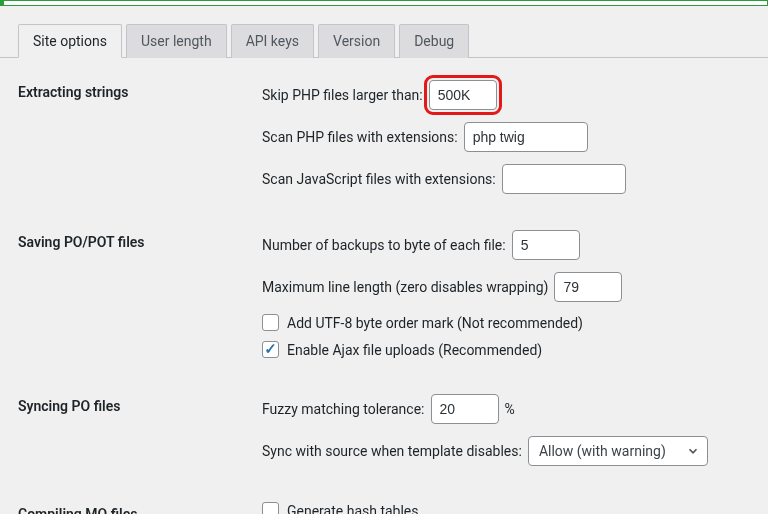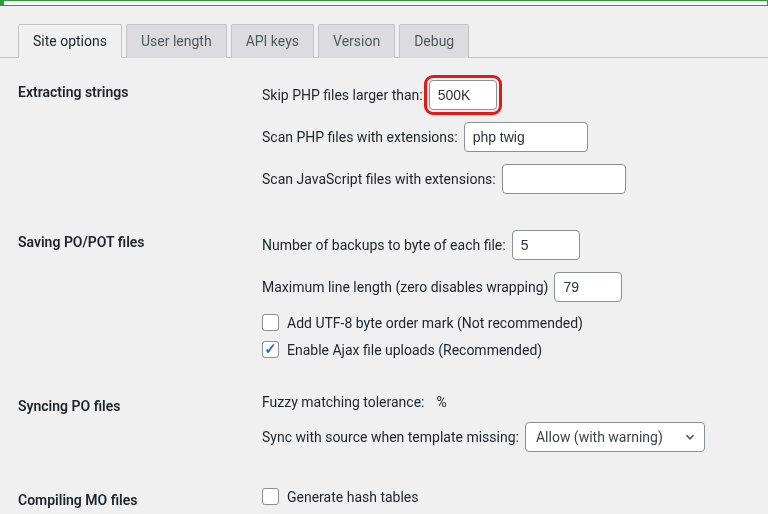--- a/index.html
+++ b/index.html
@@ -216,24 +216,25 @@
       <span class="checkbox-label">Enable Ajax file uploads (Recommended)</span>
     </div>
   </div>
 </div>
 
 <div class="form-section">
   <div class="section-label">Syncing PO files</div>
   <div class="section-fields">
     <div class="field-row">
       <span class="field-label">Fuzzy matching tolerance:</span>
+      <input type="text" class="small" value="20" style="">
       <span class="field-suffix">%</span>
     </div>
     <div class="field-row">
-      <span class="field-label">Sync with source when template missing:</span>
+      <span class="field-label">Sync with source when template disables:</span>
       <div class="select-wrap">
         <div class="select-field">
           <span>Allow (with warning)</span>
           <span class="chevron">
             <svg viewBox="0 0 16 16">
                 <path d="M4 6 l4 4 l4 -4" fill="none" stroke="#50575e" stroke-width="2"></path>
               </svg>
           </span>
         </div>
       </div>

